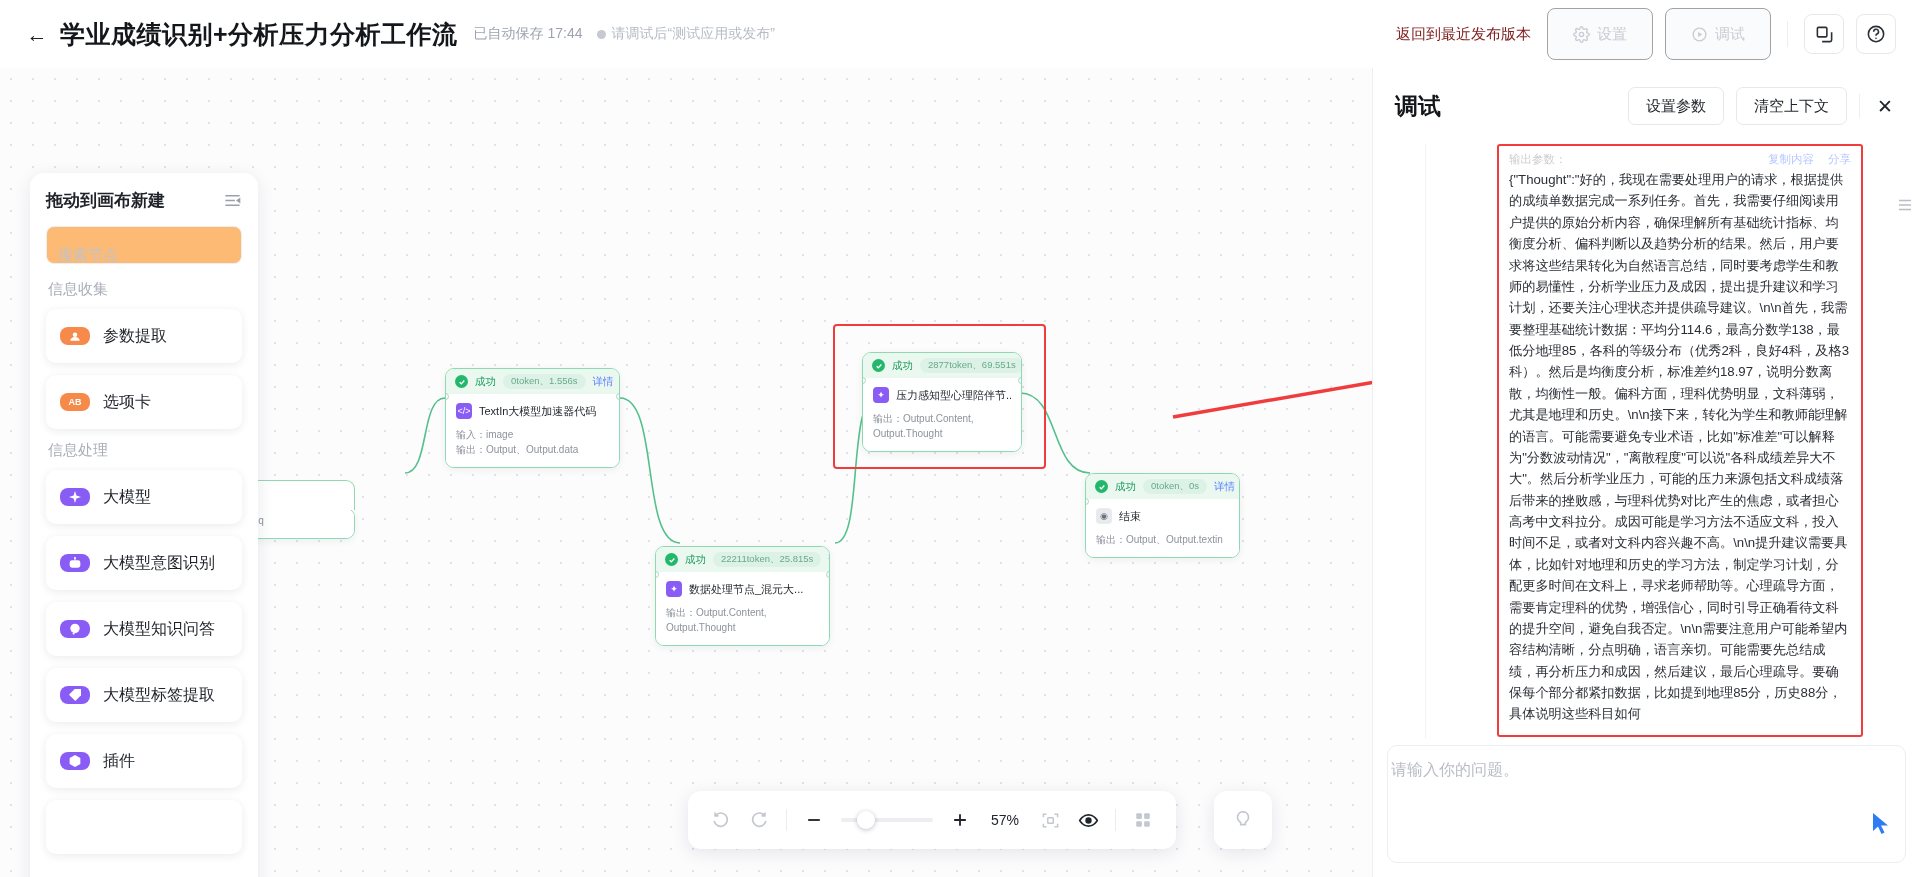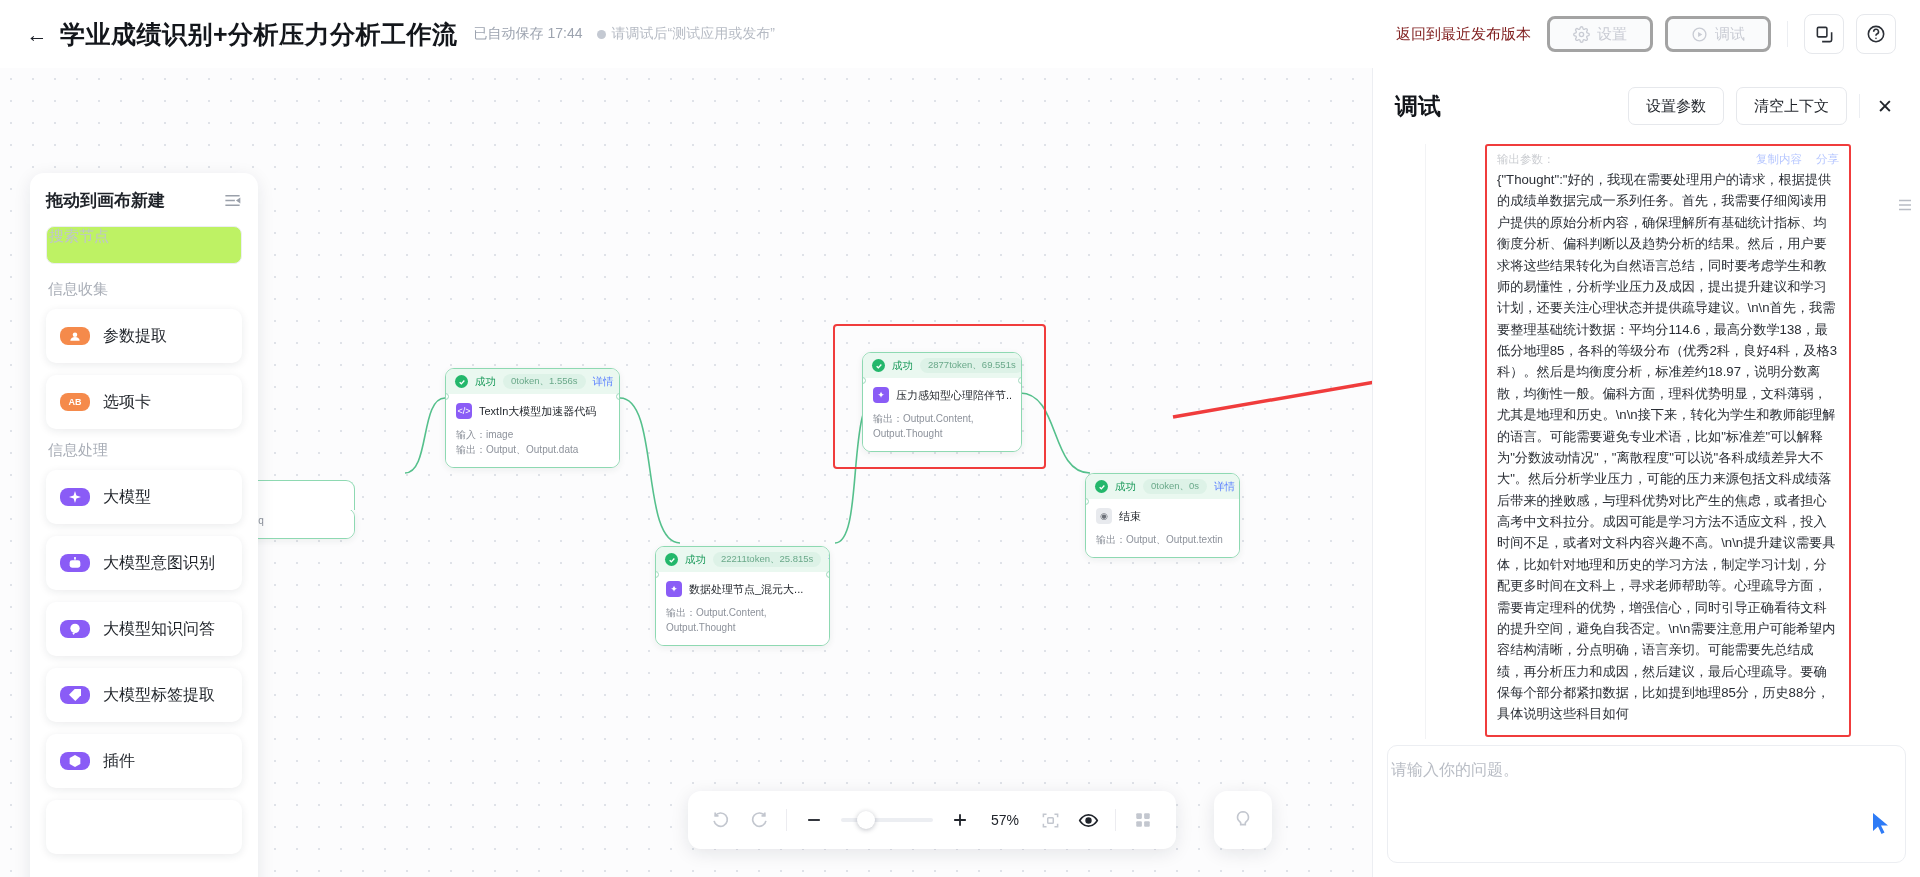--- a/index.html
+++ b/index.html
@@ -31,21 +31,21 @@
   .hint-dot {
     display: inline-block; width: 9px; height: 9px; border-radius: 50%;
     background: #c4c9d2; margin: 0 6px 0 14px; vertical-align: middle;
   }
   .hint-text { font-size: 14px; color: #b6bbc4; white-space: nowrap; }
   .header-right {
     margin-left: auto; display: flex; align-items: center; gap: 12px;
   }
   .revert-link { font-size: 15px; color: #7f1d1d; white-space: nowrap; margin-right: 4px; }
   .hbtn {
-    height: 36px; min-width: 106px; border: 3px solid #a3a3a3; border-radius: 8px;
+    height: 52px; min-width: 106px; border: 1px solid #a3a3a3; border-radius: 8px;
     background: #fafbfc; display: flex; align-items: center; justify-content: center;
     gap: 7px; font-size: 15px; color: #c9ccd4; cursor: pointer; padding: 0 16px;
   }
   .hbtn .gi { width: 17px; height: 17px; display: block; }
   .hdivider { width: 1px; height: 26px; background: #eceef2; margin: 0 4px; }
   .hsq {
     width: 40px; height: 40px; border: 1px solid #e6e8ec; border-radius: 8px;
     background: #fff; display: flex; align-items: center; justify-content: center;
     cursor: pointer; color: #2b2f36;
   }
@@ -64,22 +64,22 @@
   .node-panel {
     position: absolute; top: 105px; left: 30px; width: 228px; height: 740px;
     background: #ffffff; border-radius: 14px;
     box-shadow: 0 4px 18px rgba(22,30,50,.09);
     padding: 16px 16px 0 16px; z-index: 20; overflow: hidden;
   }
   .np-head { display: flex; align-items: center; justify-content: space-between; margin-bottom: 14px; }
   .np-title { font-size: 17px; font-weight: 700; color: #1f2329; }
   .np-collapse { color: #9aa0aa; cursor: pointer; display: flex; }
   .np-search {
-    height: 38px; border: 1px solid #eceef2; border-radius: 8px; background: #bef264;
-    display: flex; align-items: flex-start; padding: 0 2px; margin-bottom: 16px;
+    height: 38px; border: 1px solid #eceef2; border-radius: 8px; background: #fdba74;
+    display: flex; align-items: flex-end; padding: 0 11px; margin-bottom: 16px;
   }
   .np-search input {
     flex: 1; border: 0; outline: 0; font-size: 15px; color: #1f2329;
     font-family: inherit; background: transparent;
   }
   .np-search input::placeholder { color: #bfc4cc; }
   .np-group { font-size: 15px; color: #a8adb6; margin: 8px 0 10px 2px; }
   .np-item {
     height: 54px; background: #fff; border-radius: 10px;
     box-shadow: 0 2px 9px rgba(22,30,50,.085);
@@ -167,21 +167,21 @@
   .dbg-sep { width: 1px; height: 24px; background: #eceef2; }
   .dbg-close { width: 26px; height: 26px; display: flex; align-items: center; justify-content: center; cursor: pointer; color: #1f2329; font-size: 19px; }
 
   .dbg-body { flex: 1; position: relative; padding: 0 14px; overflow: hidden; }
   .dbg-rail {
     position: absolute; left: 14px; top: 0; bottom: 0; width: 96px;
   }
   .dbg-rail-line { position: absolute; left: 38px; top: 0; bottom: 0; width: 1px; background: #f2f3f5; }
 
   .out-box {
-    position: absolute; left: 112px; top: 0; width: 366px;
+    position: absolute; left: 124px; top: 0; width: 366px;
     border: 2.5px solid #f03c3c; border-radius: 3px;
     background: #fff; padding: 6px 10px 8px 10px; overflow: hidden; height: 593px;
   }
   .out-head {
     display: flex; align-items: center; font-size: 11.5px; color: #8a8f99;
     opacity: .45; margin-bottom: 2px;
   }
   .out-head .right { margin-left: auto; display: flex; gap: 14px; color: #5a7fff; }
   .out-text {
     font-size: 13.2px; line-height: 1.62; color: #2a2e35; word-break: break-all;

